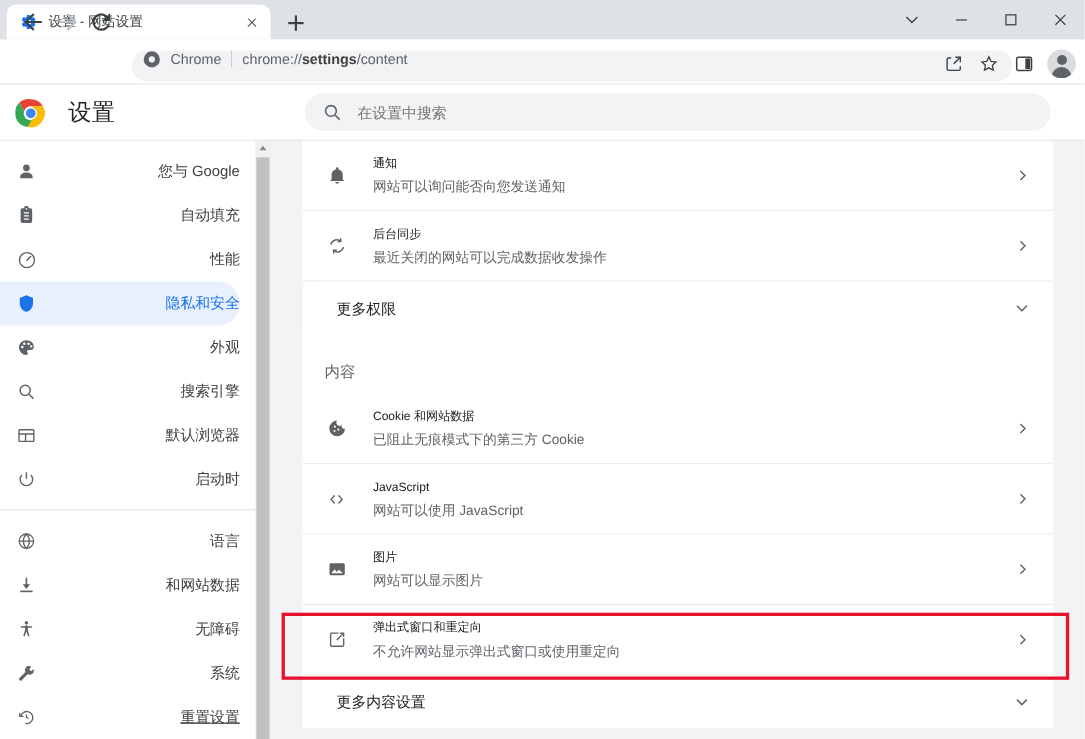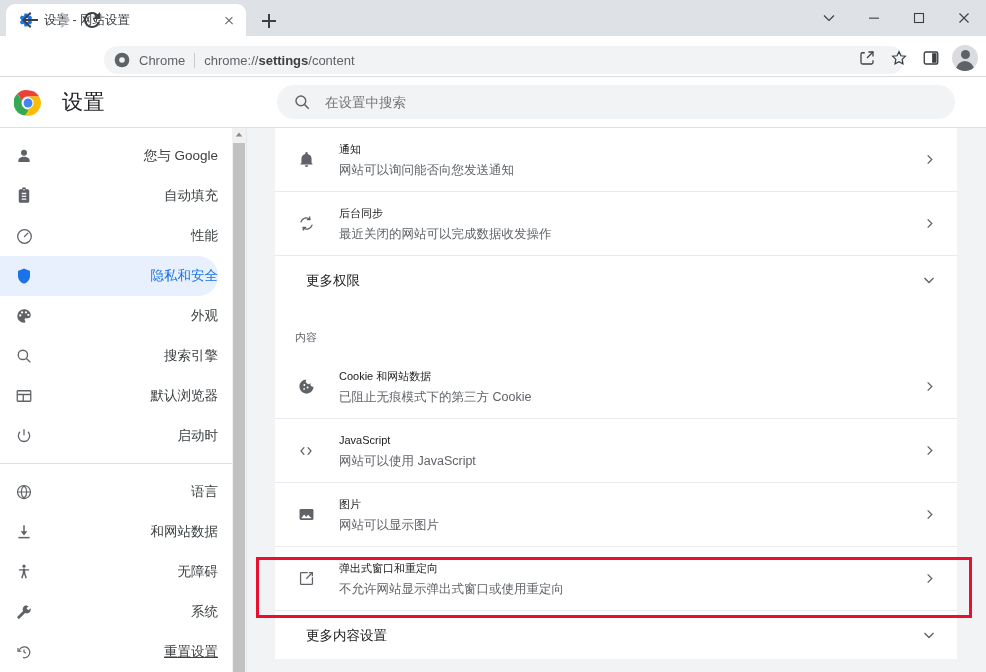--- a/index.html
+++ b/index.html
@@ -50,23 +50,23 @@
   .wc svg { position: absolute; left: 50%; top: 50%; transform: translate(-50%,-50%); }
 
   
   .toolbar {
     position: absolute; left: 0; top: 36px; width: 986px; height: 40px;
     background: #ffffff;
   }
   .navbtn { position: absolute; top: 8px; width: 24px; height: 24px; }
   .navbtn svg { display: block; }
   .omnibox {
-    position: absolute; left: 104px; top: 46px; width: 800px; height: 28px;
+    position: absolute; left: 120px; top: 46px; width: 800px; height: 28px;
     background: #f1f3f4; border-radius: 14px;
-    display: flex; align-items: center; padding: 0 10px;
+    display: flex; padding: 0 10px;
   }
   .omni-icon { width: 16px; height: 16px; flex: 0 0 16px; margin-right: 9px; }
   .omni-chip { font-size: 13px; color: #5f6368; }
   .omni-sep {
     width: 1px; height: 15px; background: #c8ccd0; margin: 0 9px; flex: 0 0 1px;
   }
   .omni-url { font-size: 13px; color: #5f6368; white-space: nowrap; }
   .omni-url b { color: #404040; font-weight: 700; }
   .tb-right { position: absolute; right: 8px; top: 44px; display: flex; align-items: center; gap: 4px; }
   .tb-ico { width: 28px; height: 28px; position: relative; }
@@ -170,21 +170,21 @@
     width: 20px; height: 20px; flex: 0 0 20px;
     display: flex; align-items: center; justify-content: center;
   }
   .chev-down {
     width: 20px; height: 20px; flex: 0 0 20px;
     display: flex; align-items: center; justify-content: center;
   }
   .row.expandable { min-height: 48px; margin-left: 11px; }
   .row.expandable .row-title { font-size: 13.5px; }
   .section-head {
-    padding: 26px 20px 10px 20px; font-size: 11px; color: #5f6368;
+    padding: 26px 20px 10px 20px; font-size: 14px; color: #5f6368;
     background: #ffffff; border-bottom: none;
   }
   .no-border { border-bottom: none; }
 
   
   .redbox {
     position: absolute; left: 256px; top: 557px; width: 716px; height: 61px;
     border: 3px solid #e8112d; pointer-events: none; z-index: 20;
   }
 </style>

